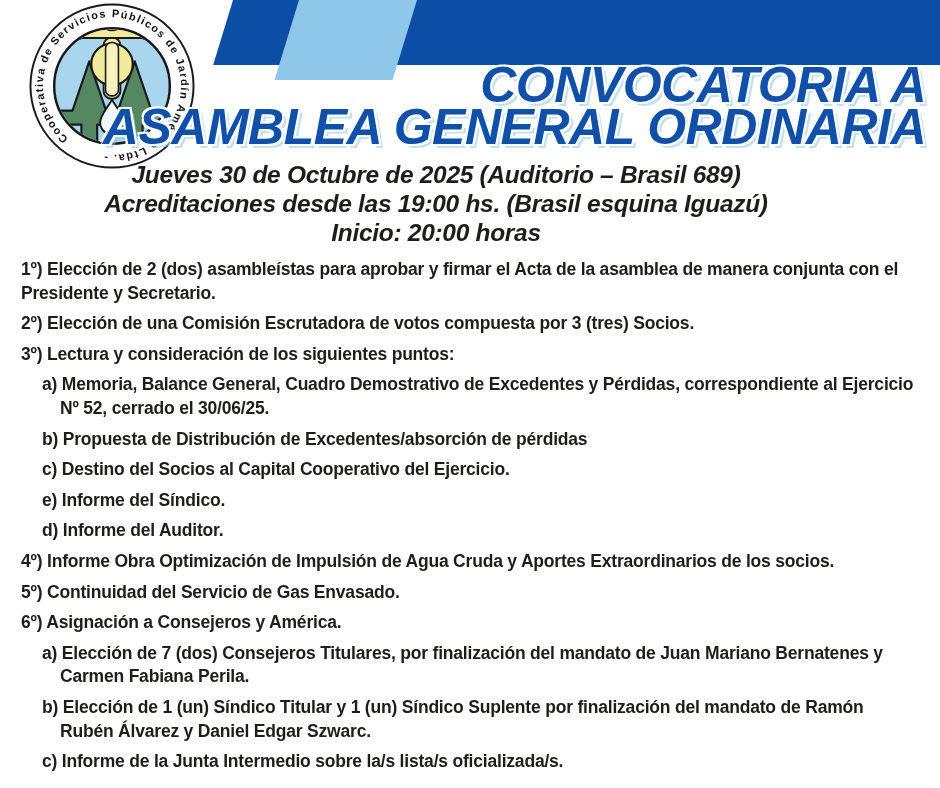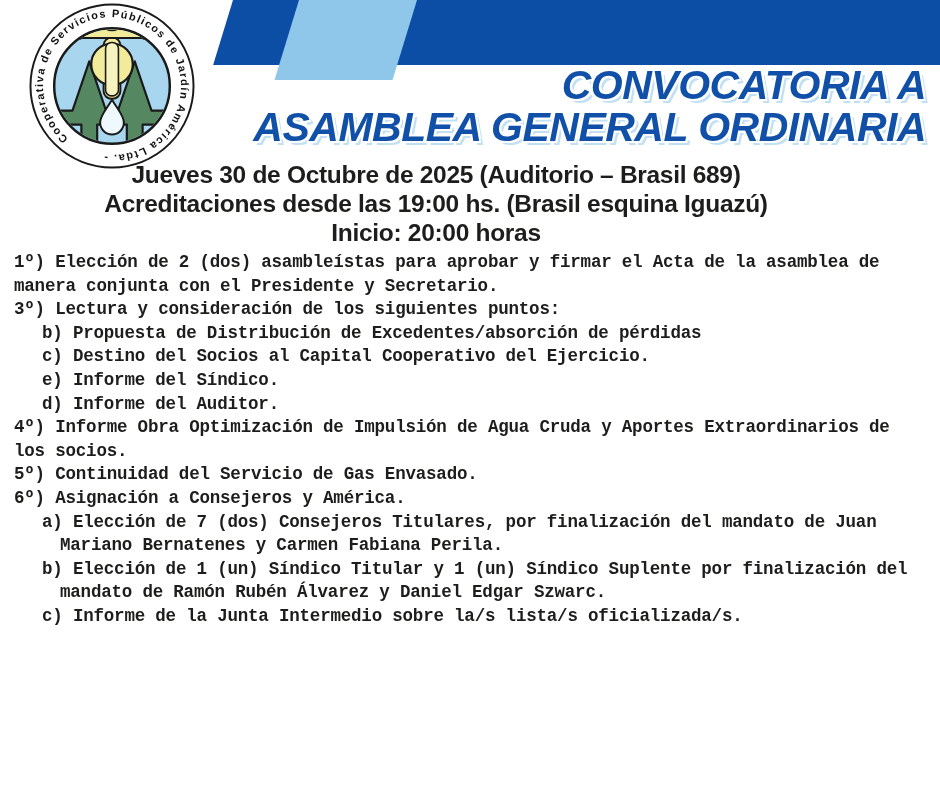--- a/index.html
+++ b/index.html
@@ -15,38 +15,38 @@
   .band-light{
     position:absolute;left:299px;top:0;width:118px;height:80px;
     background:var(--accent-light-blue);transform:skewX(-17deg);transform-origin:0 0;
   }
   
   .logo{position:absolute;left:28px;top:2px;width:168px;height:168px;}
   
   .title{
     position:absolute;top:64px;right:14px;text-align:right;
     color:var(--title-blue);
-    font-style:italic;font-weight:700;font-size:41px;line-height:42px;
+    font-style:italic;font-weight:700;font-size:50px;line-height:42px;
     letter-spacing:-0.5px;white-space:nowrap;
     text-shadow:-2px -2px 0 #fff,2px -2px 0 #fff,-2px 2px 0 #fff,2px 2px 0 #fff,
                 4px 4px 0 rgba(143,199,234,.55);
   }
   
   .event{
     position:absolute;top:160px;left:0;width:872px;text-align:center;
-    color:var(--text-dark);font-weight:700;
+    color:var(--text-dark);font-style:italic;font-weight:700;
     font-size:24.5px;line-height:29px;letter-spacing:-0.3px;
   }
   
   .agenda{
     position:absolute;top:251px;left:14px;width:914px;
     color:var(--text-dark);font-weight:700;
     font-size:17.5px;line-height:23.6px;letter-spacing:-0.2px;
   }
-  .agenda-item{margin:0;font-family:Liberation Mono, monospace;}
+  .agenda-item{margin:7px;}
   .agenda-item.lvl1{margin-left:28px;padding-left:18px;text-indent:-18px;}
 </style>
 </head>
 <body>
 
 <div class="page">
 
   <div class="band-dark"></div>
   <div class="band-light"></div>
 
@@ -90,21 +90,23 @@
   <div class="event">
 
   <div class="event-line">Jueves 30 de Octubre de 2025 (Auditorio – Brasil 689)</div>
       <div class="event-line">Acreditaciones desde las 19:00 hs. (Brasil esquina Iguazú)</div>
       <div class="event-line">Inicio: 20:00 horas</div>
     </div>
 
   <div class="agenda">
 
   <div class="agenda-item lvl0">1º) Elección de 2 (dos) asambleístas para aprobar y firmar el Acta de la asamblea de manera conjunta con el Presidente y Secretario.</div>
+      <div class="agenda-item lvl0">2º) Elección de una Comisión Escrutadora de votos compuesta por 3 (tres) Socios.</div>
       <div class="agenda-item lvl0">3º) Lectura y consideración de los siguientes puntos:</div>
+      <div class="agenda-item lvl1">a) Memoria, Balance General, Cuadro Demostrativo de Excedentes y Pérdidas, correspondiente al Ejercicio Nº 52, cerrado el 30/06/25.</div>
       <div class="agenda-item lvl1">b) Propuesta de Distribución de Excedentes/absorción de pérdidas</div>
       <div class="agenda-item lvl1">c) Destino del Socios al Capital Cooperativo del Ejercicio.</div>
       <div class="agenda-item lvl1">e) Informe del Síndico.</div>
       <div class="agenda-item lvl1">d) Informe del Auditor.</div>
       <div class="agenda-item lvl0">4º) Informe Obra Optimización de Impulsión de Agua Cruda y Aportes Extraordinarios de los socios.</div>
       <div class="agenda-item lvl0">5º) Continuidad del Servicio de Gas Envasado.</div>
       <div class="agenda-item lvl0">6º) Asignación a Consejeros y América.</div>
       <div class="agenda-item lvl1">a) Elección de 7 (dos) Consejeros Titulares, por finalización del mandato de Juan Mariano Bernatenes y Carmen Fabiana Perila.</div>
       <div class="agenda-item lvl1">b) Elección de 1 (un) Síndico Titular y 1 (un) Síndico Suplente por finalización del mandato de Ramón Rubén Álvarez y Daniel Edgar Szwarc.</div>
       <div class="agenda-item lvl1">c) Informe de la Junta Intermedio sobre la/s lista/s oficializada/s.</div>

